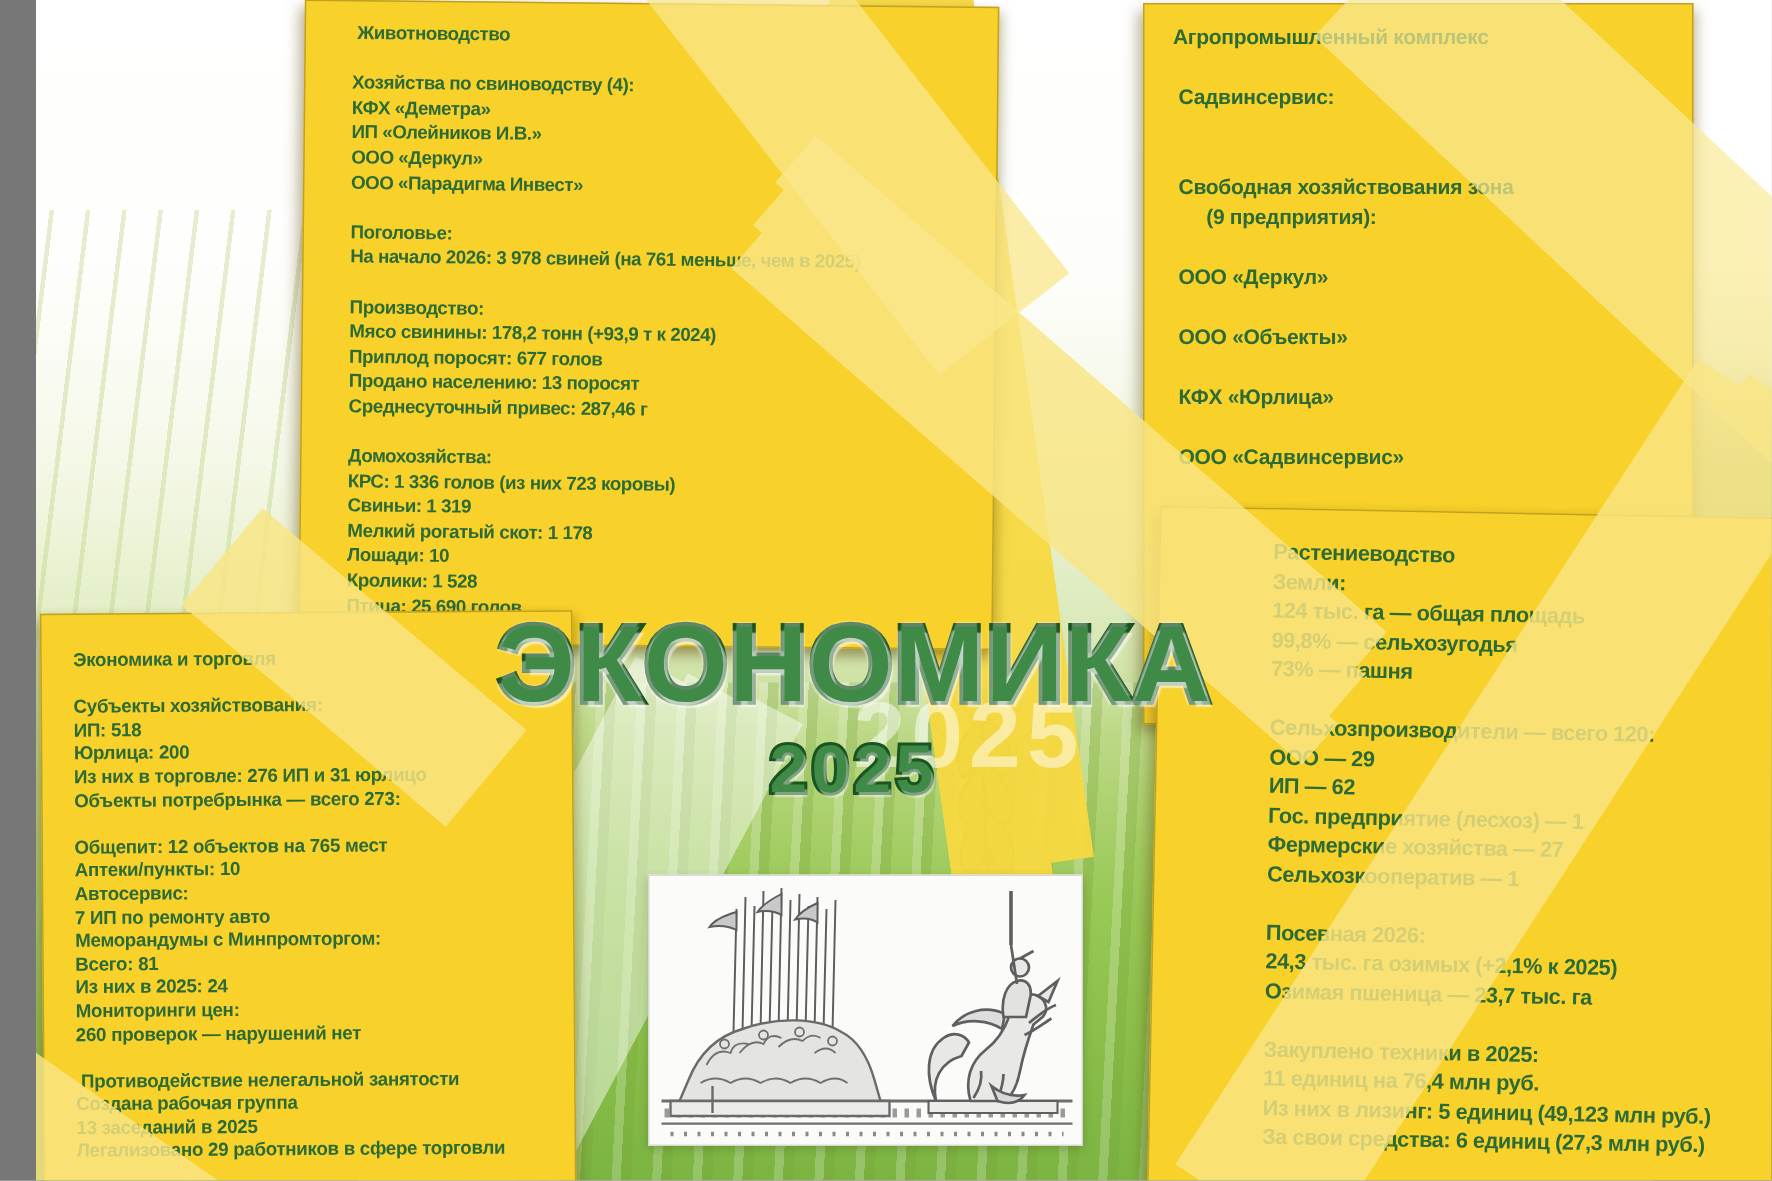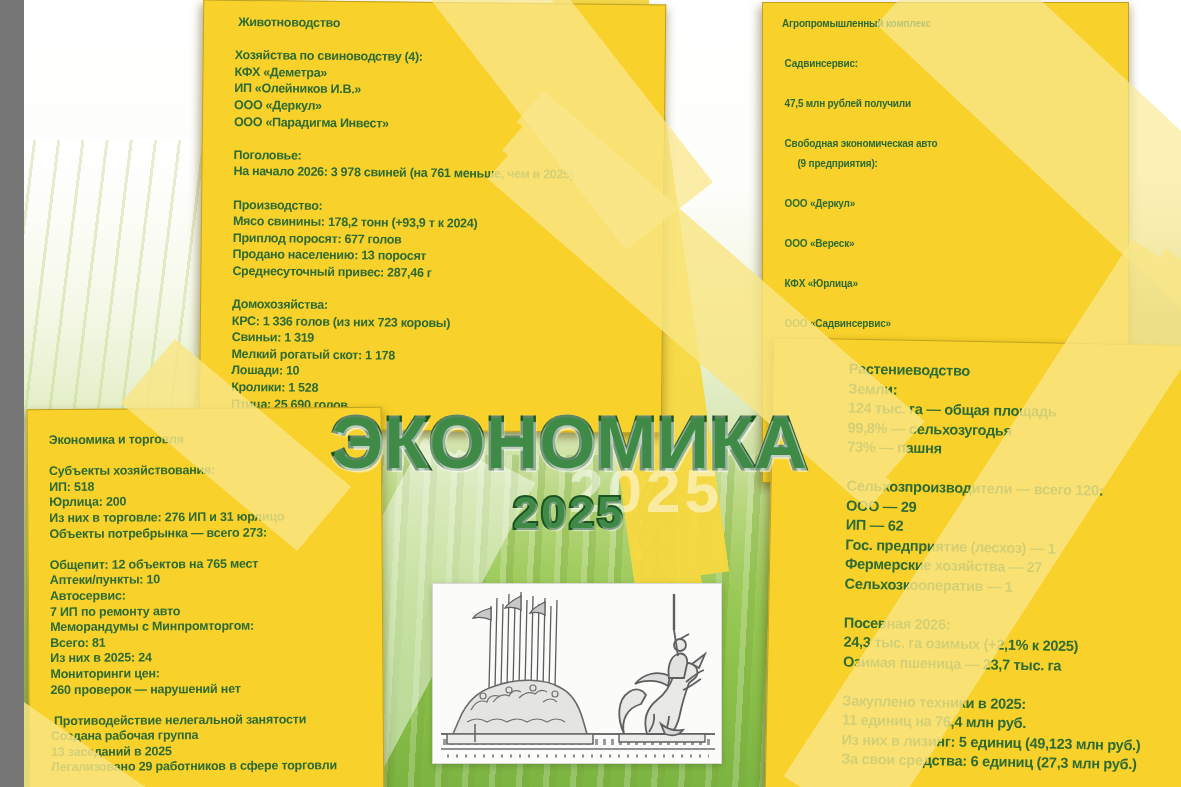--- a/index.html
+++ b/index.html
@@ -34,21 +34,21 @@
   .panel{
     position:absolute;background:#f8d12a;border:1px solid #c0a122;
     box-shadow:-4px 5px 9px rgba(90,70,5,.35), 3px 4px 8px rgba(90,70,5,.25);
     color:#2d6b35;font-weight:700;
   }
   .panel .ln{white-space:pre;}
   .panel .ln:empty::before{content:"\00a0";}
   #p-livestock{left:177px;top:2px;width:420px;height:414px;transform:rotate(.6deg);
     font-size:12.5px;line-height:16.6px;letter-spacing:-.3px;padding:13px 10px 0 31px;z-index:10;}
   #p-agro{left:738px;top:2px;width:342px;height:468px;
-    font-size:10px;line-height:20px;letter-spacing:-.2px;padding:11px 4px 0 19px;z-index:10;}
+    font-size:14px;line-height:20px;letter-spacing:-.2px;padding:11px 4px 0 19px;z-index:10;}
   #p-trade{left:4px;top:408px;width:326px;height:382px;transform:rotate(-.4deg);
     font-size:12.5px;line-height:15.6px;letter-spacing:-.2px;padding:23px 6px 0 21px;z-index:10;}
   #p-crops{left:745px;top:342px;width:424px;height:434px;transform:rotate(1.1deg);
     font-size:14.5px;line-height:19.5px;letter-spacing:-.3px;padding:20px 8px 0 75px;z-index:11;}
   
   .ribbon{position:absolute;background:rgba(249,229,132,.82);}
   .steps-a{clip-path:polygon(0 3%,30% 3%,30% 1.5%,60% 1.5%,60% 0,100% 0,100% 97%,70% 97%,70% 98.5%,35% 98.5%,35% 100%,0 100%);}
   .rb-gap   {left:568px;top:-40px;width:96px;height:640px;transform:rotate(-8deg);background:rgba(247,216,64,.95);z-index:5;}
   .rb-gap2  {left:630px;top:40px;width:104px;height:520px;transform:rotate(-49deg);z-index:20;}
   .rb-fold1 {left:492px;top:-70px;width:110px;height:320px;transform:rotate(-38deg);z-index:20;background:rgba(249,231,140,.75);}
@@ -147,28 +147,27 @@
         <div class="ln">Пчелосемьи: 1 406</div>
       </div>
   </div>
 
   <div class="panel" id="p-agro">
     <div>
         <div class="ln">Агропромышленный комплекс</div>
         <div class="ln"></div>
         <div class="ln"> Садвинсервис:</div>
         <div class="ln"></div>
-        <div class="ln"> 47,5 млн рублей получили</div>
-        <div class="ln"></div>
-        <div class="ln"> Свободная экономическая авто</div>
+        <div class="ln"></div>
+        <div class="ln"> Свободная хозяйствования зона</div>
         <div class="ln">      (9 предприятия):</div>
         <div class="ln"></div>
         <div class="ln"> ООО «Деркул»</div>
         <div class="ln"></div>
-        <div class="ln"> ООО «Вереск»</div>
+        <div class="ln"> ООО «Объекты»</div>
         <div class="ln"></div>
         <div class="ln"> КФХ «Юрлица»</div>
         <div class="ln"></div>
         <div class="ln"> ООО «Садвинсервис»</div>
       </div>
   </div>
 
   <div class="panel" id="p-trade">
     <div>
         <div class="ln">Экономика и торговля</div>

